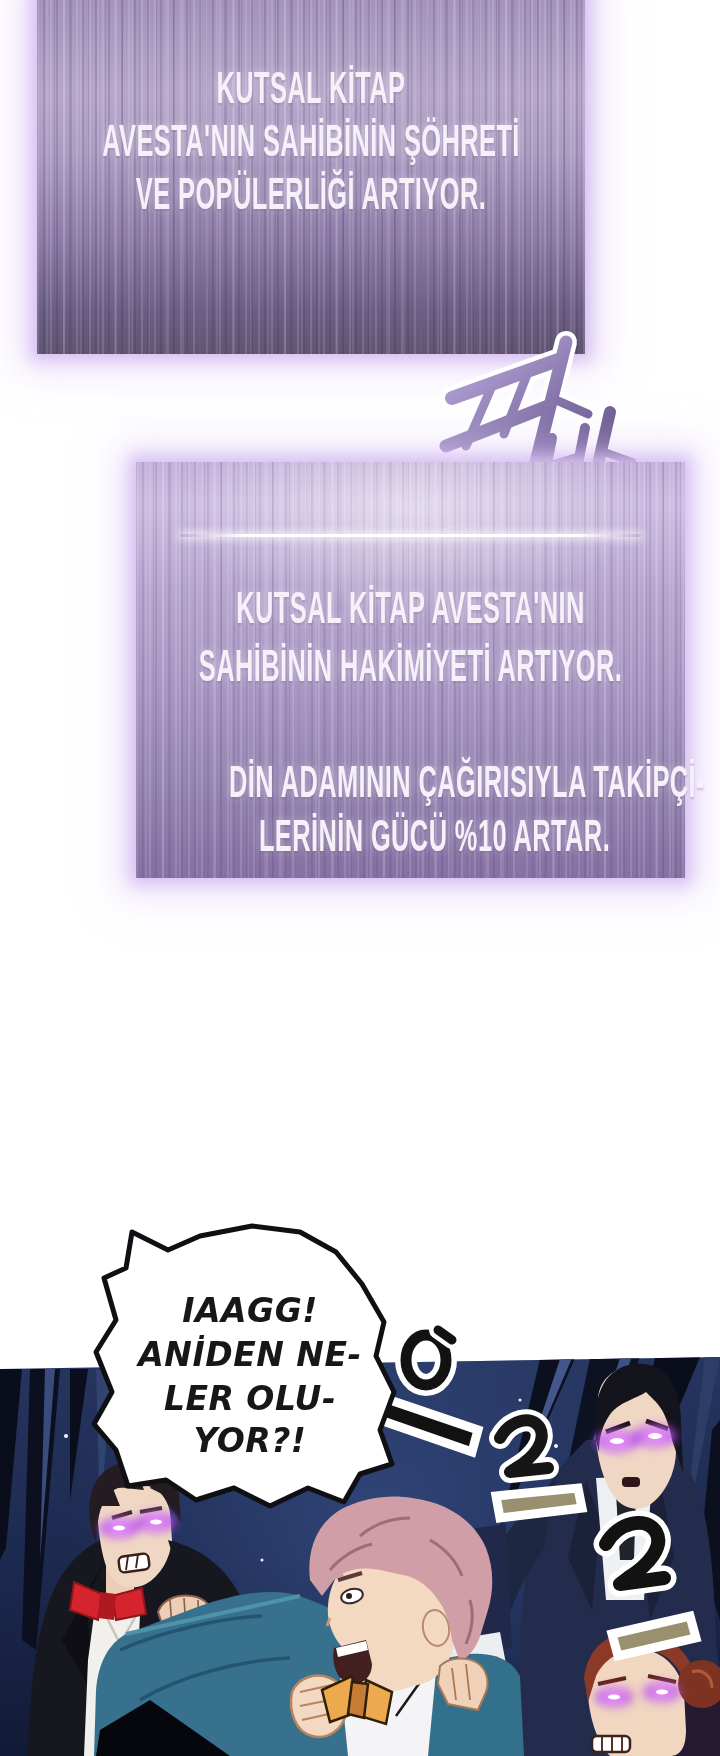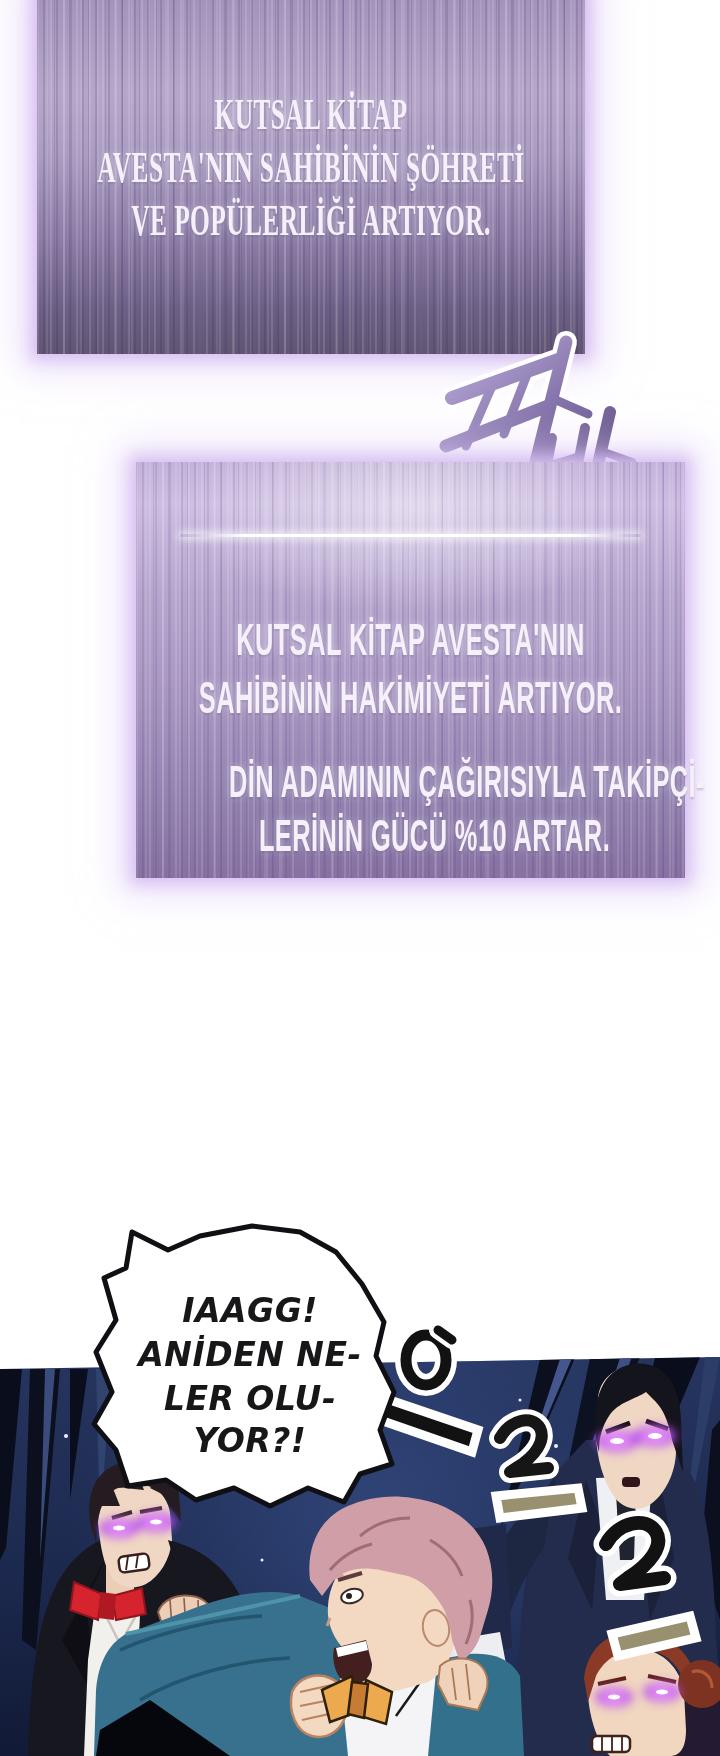--- a/index.html
+++ b/index.html
@@ -15,22 +15,22 @@
       radial-gradient(ellipse 330px 150px at 50% 11%, rgba(255,255,255,.45), rgba(255,255,255,0) 70%),
       repeating-linear-gradient(90deg, rgba(255,255,255,.13) 0 2px, rgba(255,255,255,0) 2px 6px, rgba(60,40,90,.12) 6px 8px, rgba(0,0,0,0) 8px 13px),
       repeating-linear-gradient(90deg, rgba(98,76,130,.16) 0 1px, transparent 1px 9px, rgba(255,255,255,.09) 9px 11px, transparent 11px 17px),
       linear-gradient(180deg,#c3b2da 0%,#cdbde2 10%,#b6a6ce 32%,#a896c2 56%,#9585b2 78%,#8671a2 100%);}
   .divider{position:absolute;top:72px;left:44px;width:461px;height:3px;border-radius:2px;
       background:linear-gradient(90deg,rgba(255,255,255,0),#ffffff 14%,#ffffff 86%,rgba(255,255,255,0));
       box-shadow:0 0 9px 2px rgba(255,255,255,.8);}
   .sysline{display:block;font-weight:700;font-size:31px;line-height:53px;color:#f5f0fa;text-align:center;
       letter-spacing:.5px;transform:scale(.82,1.42);transform-origin:50% 50%;
       text-shadow:0 0 8px rgba(255,255,255,.35),0 1px 2px rgba(70,50,100,.25);white-space:nowrap;}
-  .p1 .txtblock{position:absolute;top:96px;left:0;right:0;font-family:Liberation Serif, serif;}
-  .p2 .blockA{position:absolute;top:118px;left:0;right:0;margin-top:32px;}
+  .p1 .txtblock{position:absolute;top:70px;left:0;right:0;}
+  .p2 .blockA{position:absolute;top:118px;left:0;right:0;}
   .p2 .blockA .sysline{line-height:58px;}
   .p2 .blockB{position:absolute;top:294px;left:0;right:0;margin-left:48px;}
   .p2 .blockB .sysline{line-height:54px;}
   
   .sfx-flash{position:absolute;left:420px;top:300px;width:270px;height:260px;}
   .scene{position:absolute;left:0;top:1180px;width:720px;height:576px;}
   .bubble-text{font-family:"DejaVu Sans",sans-serif;font-weight:700;font-style:oblique;font-size:33px;
       fill:#17171a;letter-spacing:.5px;text-anchor:middle;}
 </style>
 </head>

